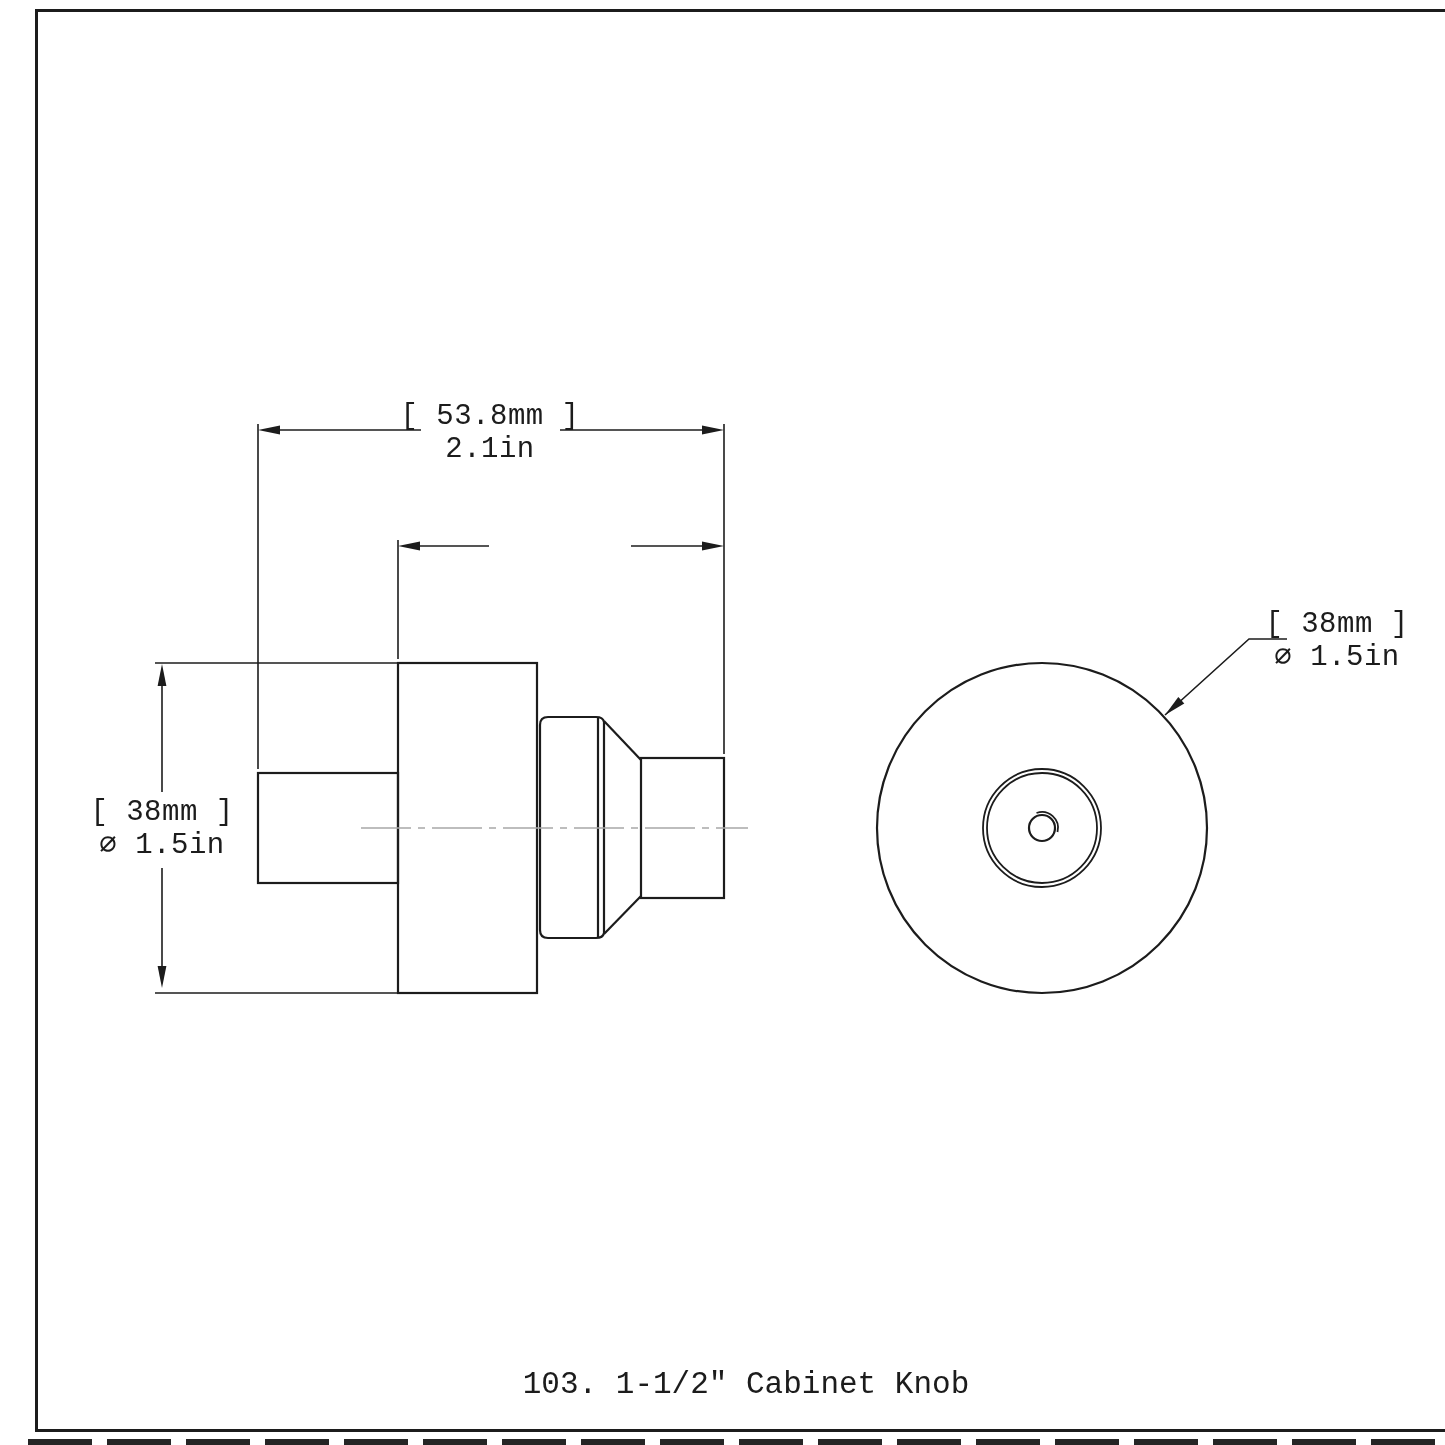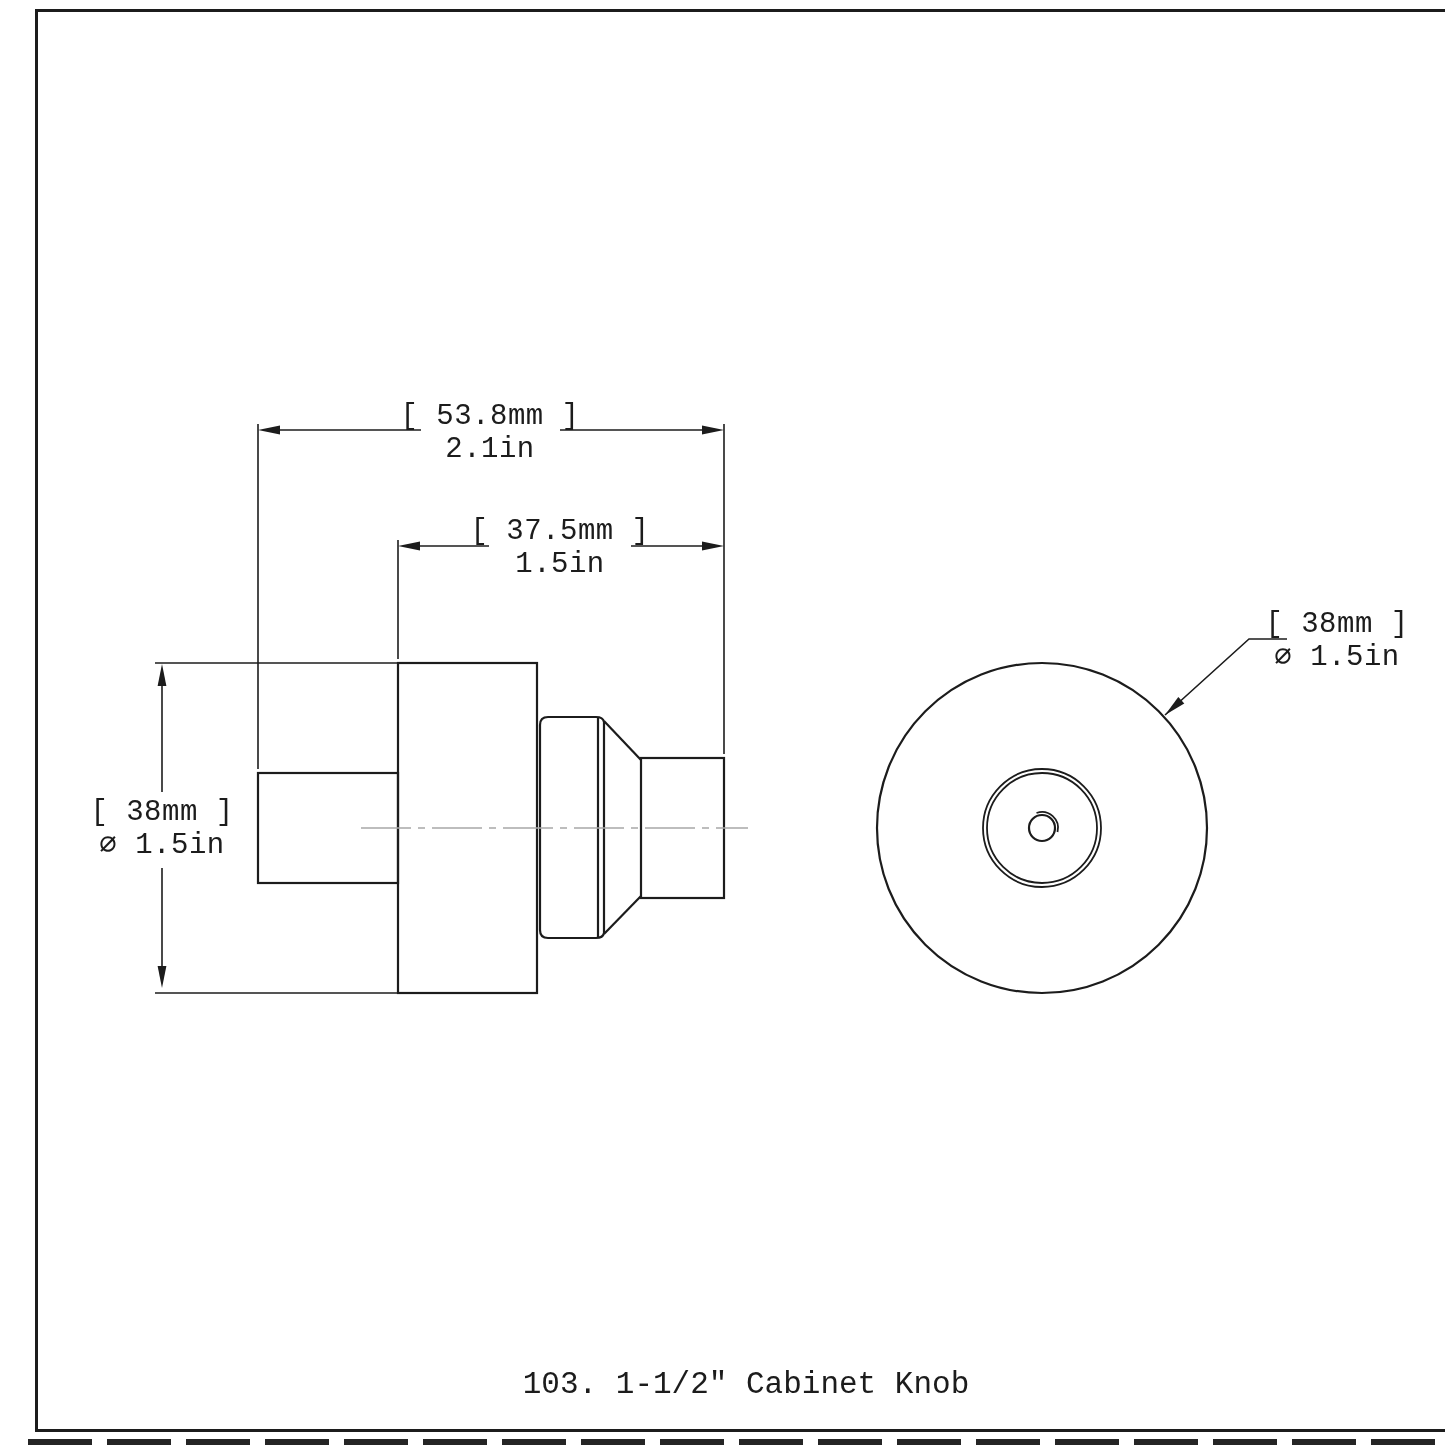--- a/index.html
+++ b/index.html
@@ -84,24 +84,20 @@
       <path d="M1137 715 L1221 639 L1259 639"></path>
       <polygon points="1137,715 1150.3,696.9 1156.3,703.5" fill="#1c1c1c" stroke="none"></polygon>
     </g>
   </svg>
 
   <div class="dim-label" style="left:462px; top:433px;">
     <span class="row">[ 53.8mm ]</span>
     <span class="row">2.1in</span>
   </div>
 
-  <div class="dim-label" style="left:532px; top:548px;">
-    <span class="row">[ 37.5mm ]</span>
-    <span class="row">1.5in</span>
-  </div>
 
   <div class="dim-label" style="left:134px; top:829px;">
     <span class="row">[ 38mm ]</span>
     <span class="row">∅ 1.5in</span>
   </div>
 
   <div class="dim-label" style="left:1309px; top:641px;">
     <span class="row">[ 38mm ]</span>
     <span class="row">∅ 1.5in</span>
   </div>

